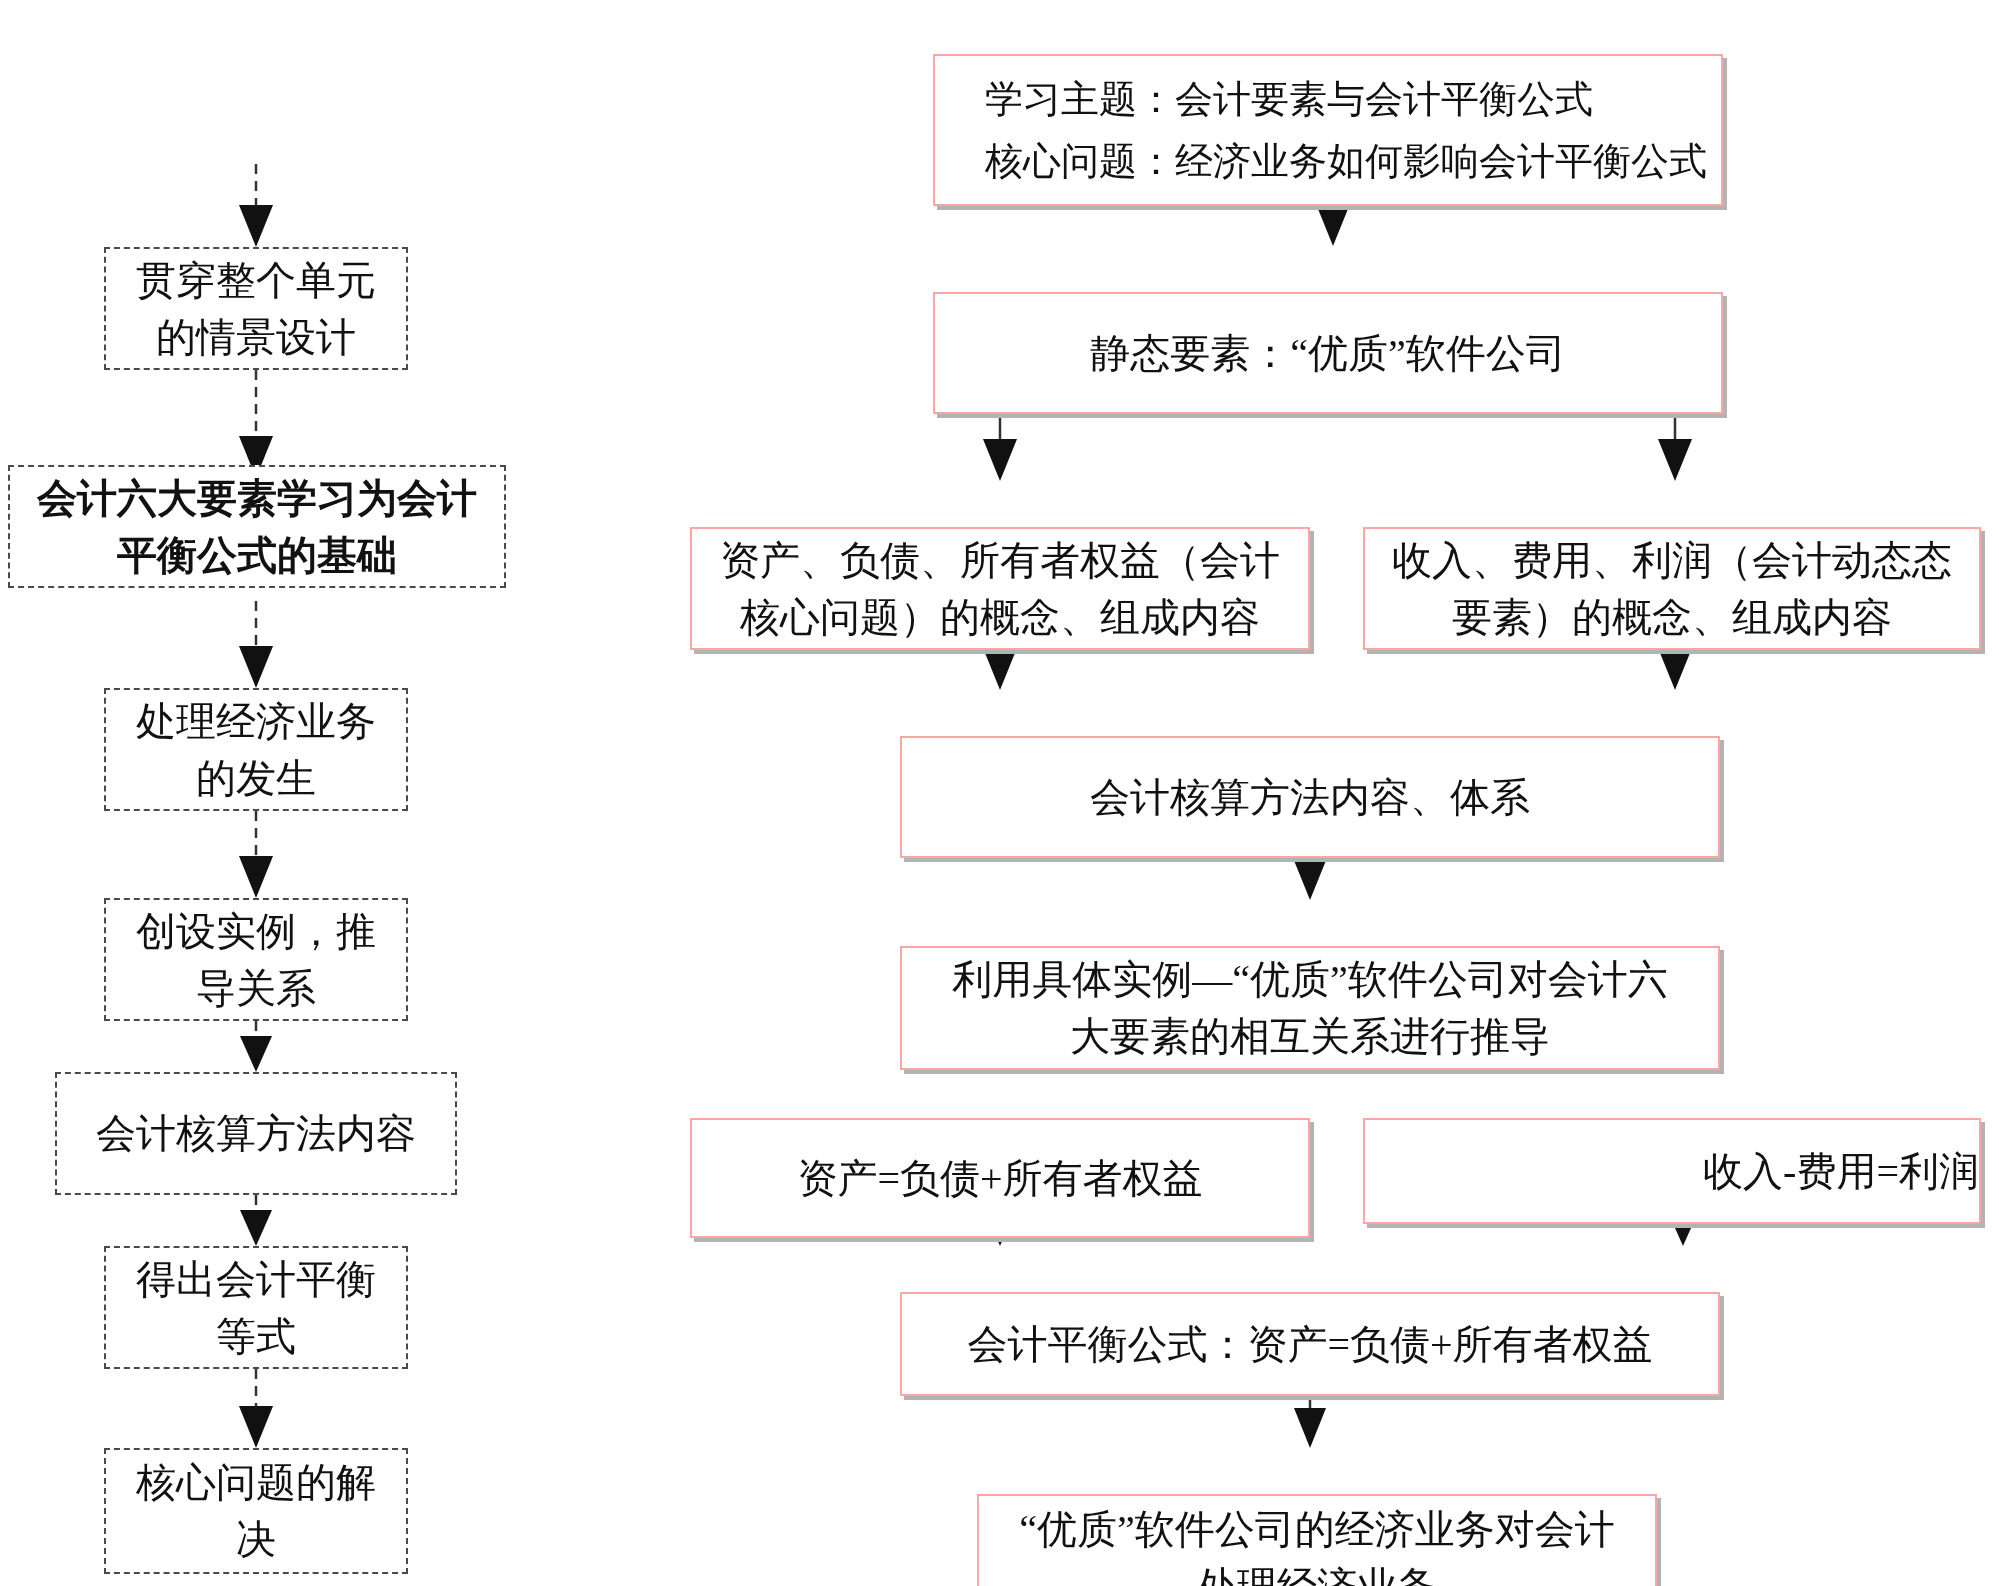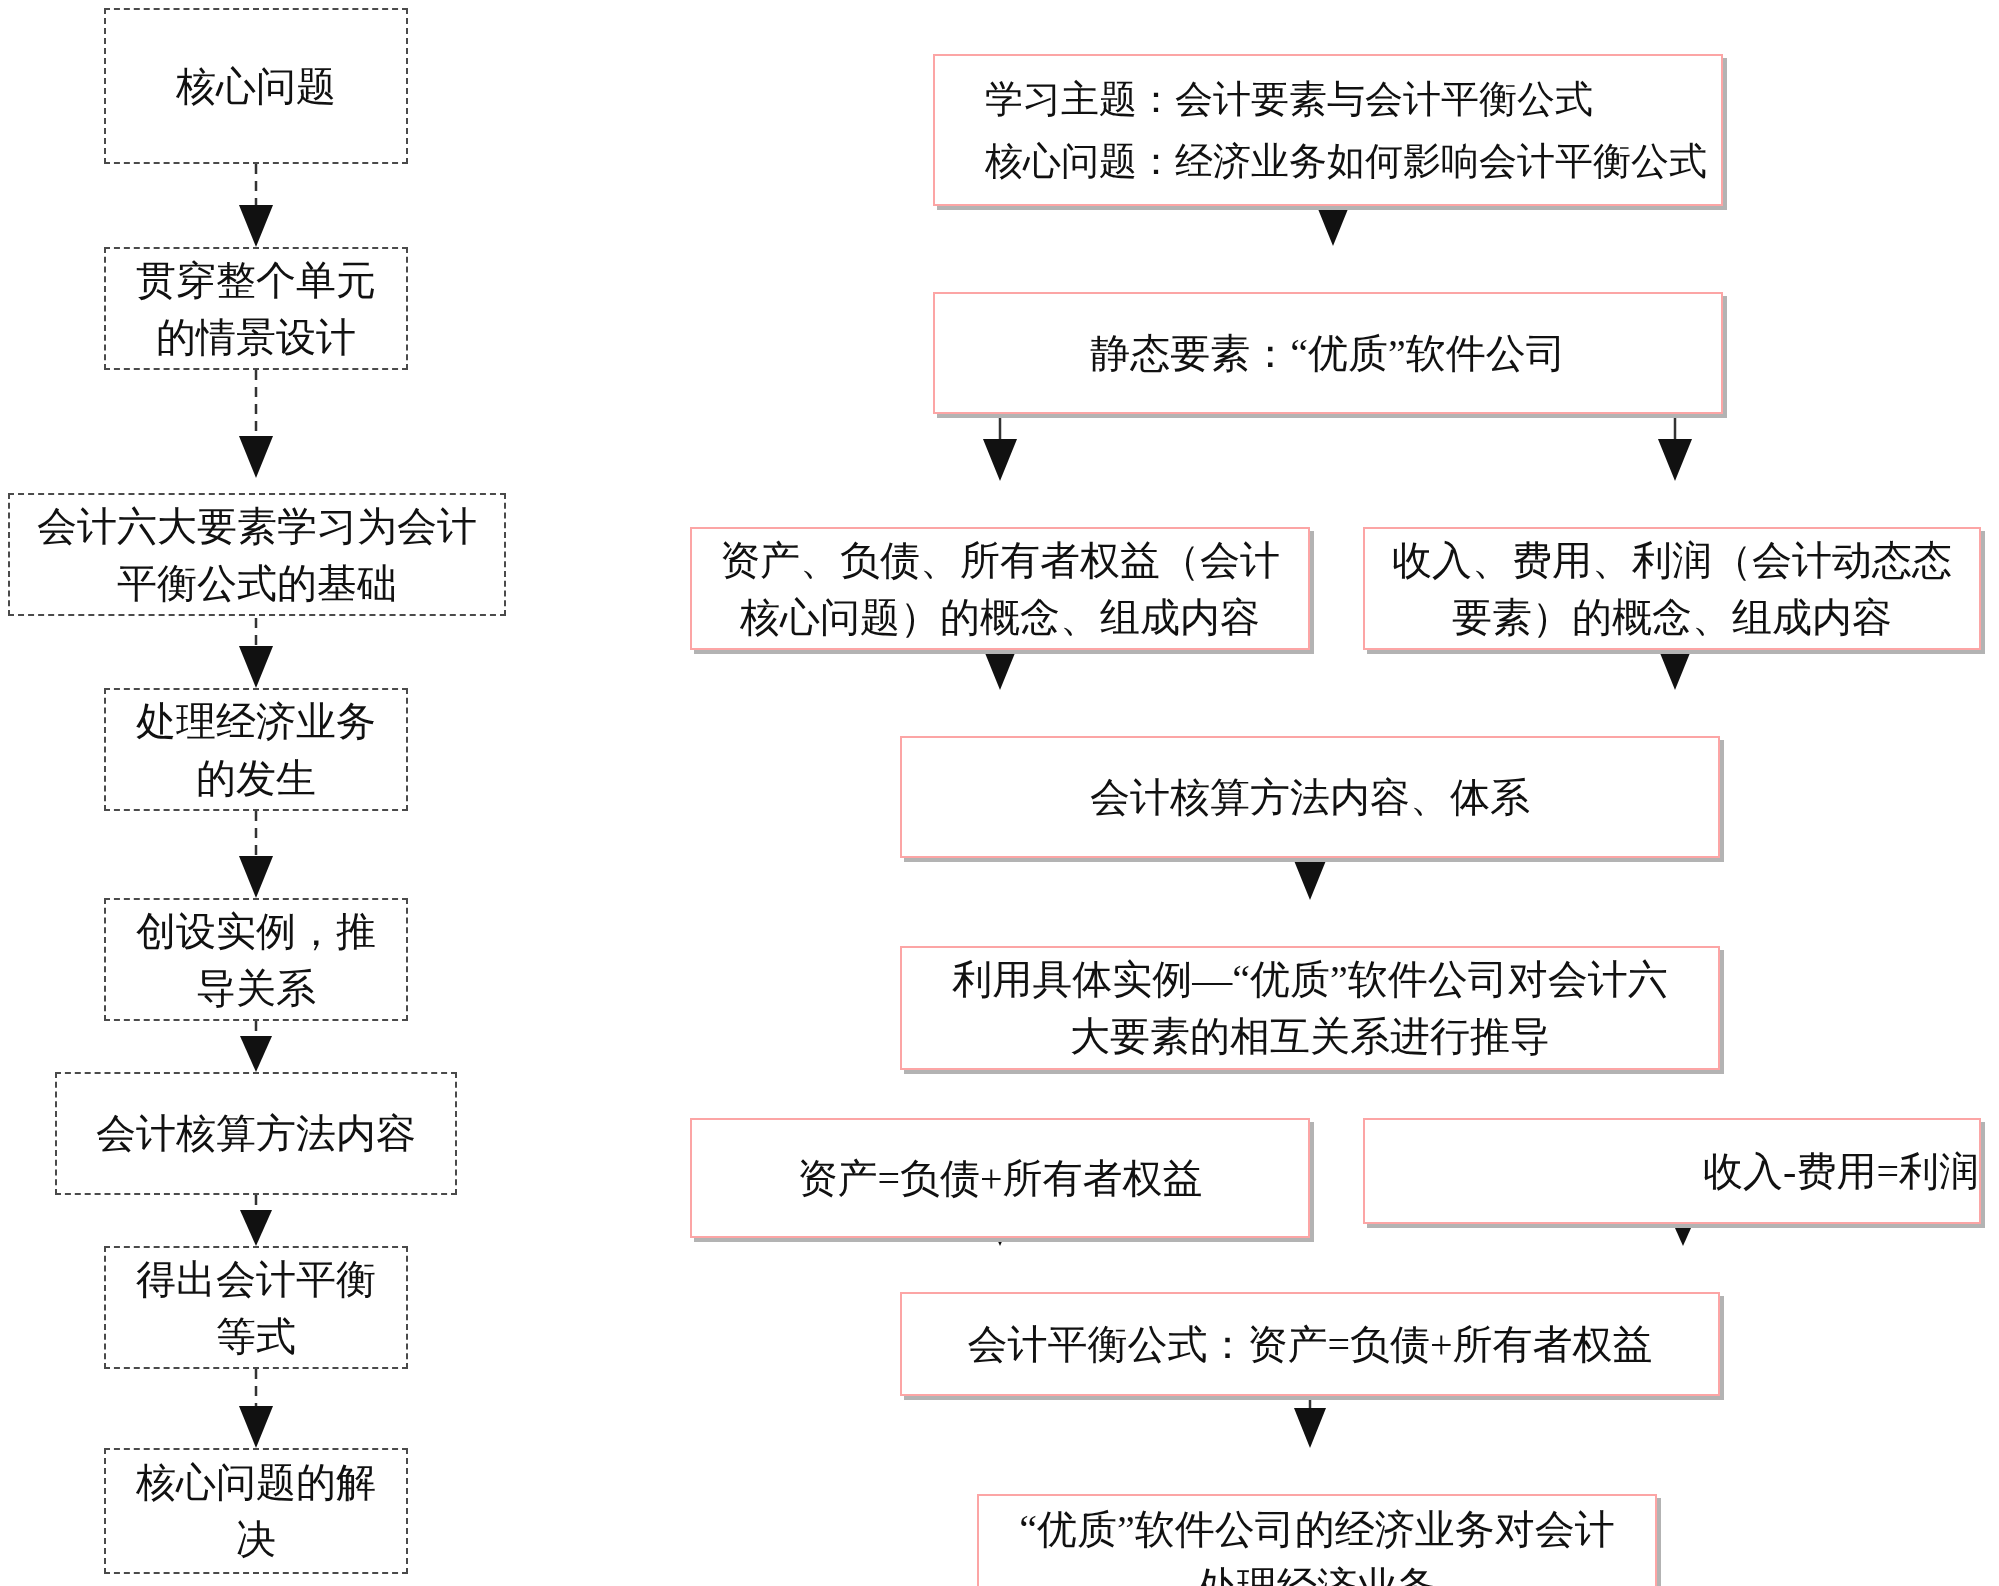--- a/index.html
+++ b/index.html
@@ -97,28 +97,25 @@
       <polygon points="1667,1036 1699,1036 1683,1072" stroke="none"></polygon>
       <line x1="1000" y1="1192" x2="1000" y2="1211"></line>
       <polygon points="984,1210 1016,1210 1000,1246" stroke="none"></polygon>
       <line x1="1683" y1="1190" x2="1683" y2="1211"></line>
       <polygon points="1667,1210 1699,1210 1683,1246" stroke="none"></polygon>
       <line x1="1310" y1="1368" x2="1310" y2="1409"></line>
       <polygon points="1294,1408 1326,1408 1310,1448" stroke="none"></polygon>
     </g>
   </svg>
 
-  <div class="box dbox" style="left:104px; top:8px;    width:304px; height:156px;">
-    <div class="txt">核心问题</div>
-  </div>
   <div class="box dbox" style="left:104px; top:247px;  width:304px; height:123px;">
     <div class="txt">贯穿整个单元
 的情景设计</div>
   </div>
-  <div class="box dbox" style="left:8px;   top:493px;  width:498px; height:123px;">
+  <div class="box dbox" style="left:8px;   top:465px;  width:498px; height:123px;font-weight:bold;">
     <div class="txt">会计六大要素学习为会计
 平衡公式的基础</div>
   </div>
   <div class="box dbox" style="left:104px; top:688px;  width:304px; height:123px;">
     <div class="txt">处理经济业务
 的发生</div>
   </div>
   <div class="box dbox" style="left:104px; top:898px;  width:304px; height:123px;">
     <div class="txt">创设实例，推
 导关系</div>

